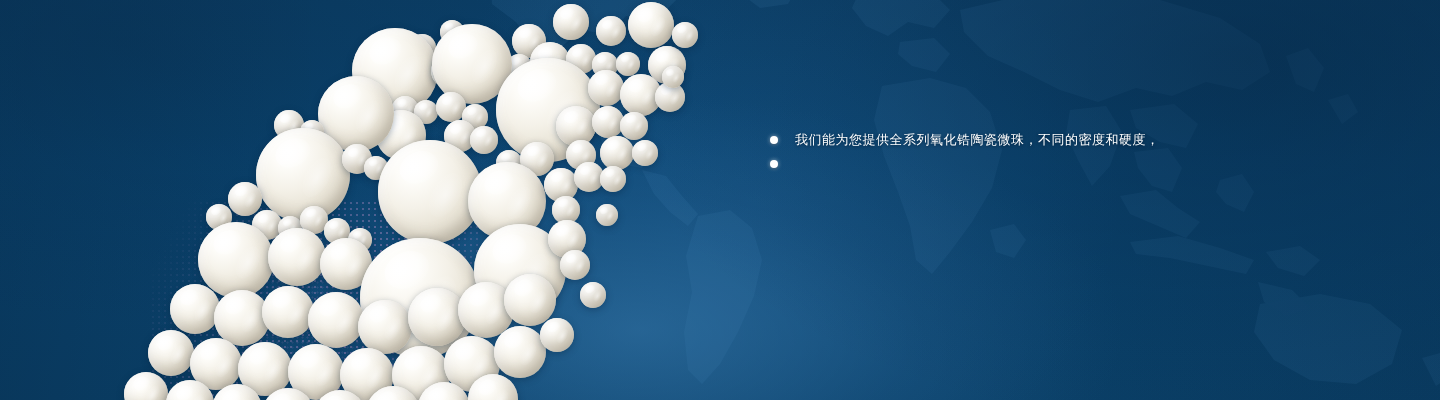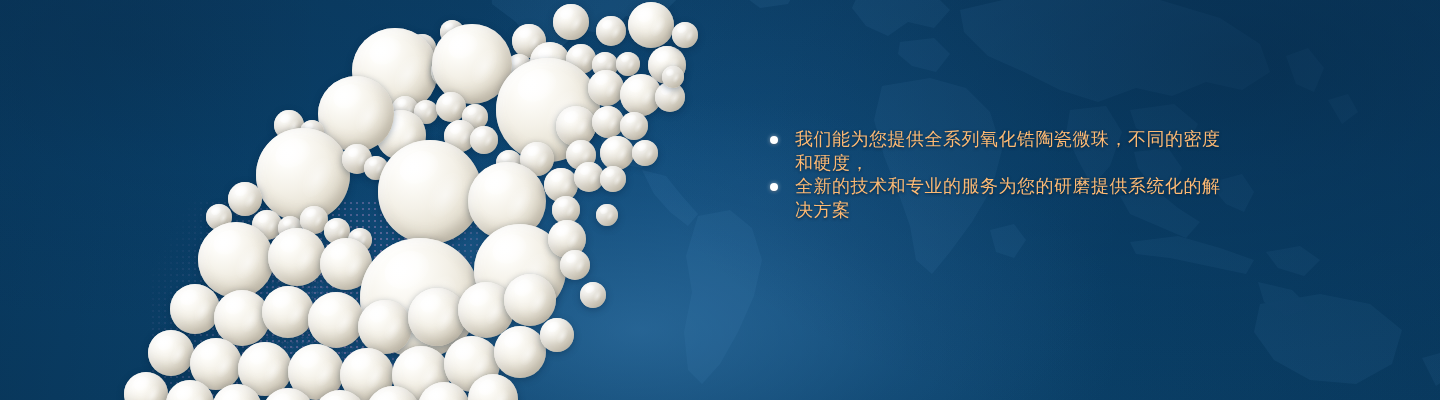--- a/index.html
+++ b/index.html
@@ -118,23 +118,23 @@
     text-shadow:0 1px 4px rgba(3,26,50,0.75), 0 0 14px rgba(10,60,100,0.5);
     white-space:nowrap;
   }
   .bullets{
     margin-top:24px;
     list-style:none;
   }
   .bullet{
     position:relative;
     padding-left:33px;
-    font-size:18px;
+    font-size:13px;
     line-height:23.5px;
-    color:#fdba74;
+    color:#ffffff;
     letter-spacing:0.5px;
     text-shadow:0 1px 3px rgba(3,26,50,0.8);
   }
   .bullet + .bullet{ margin-top:0px; }
   .bullet .dot{
     position:absolute;
     left:8px; top:8px;
     width:8px; height:8px;
     border-radius:50%;
     background:#ffffff;
@@ -314,20 +314,19 @@
 
     <ul class="bullets">
 
       <li class="bullet">
         <span class="dot"></span>
         <span>我们能为您提供全系列氧化锆陶瓷微珠，不同的密度和硬度，</span>
       </li>
 
       <li class="bullet">
         <span class="dot"></span>
-        <span>全新的技术和专业的服务为您的研磨提供系统化的解决方案</span>
       </li>
 
 
     </ul>
   </div>
 
 </div>
 
 </body></html>

